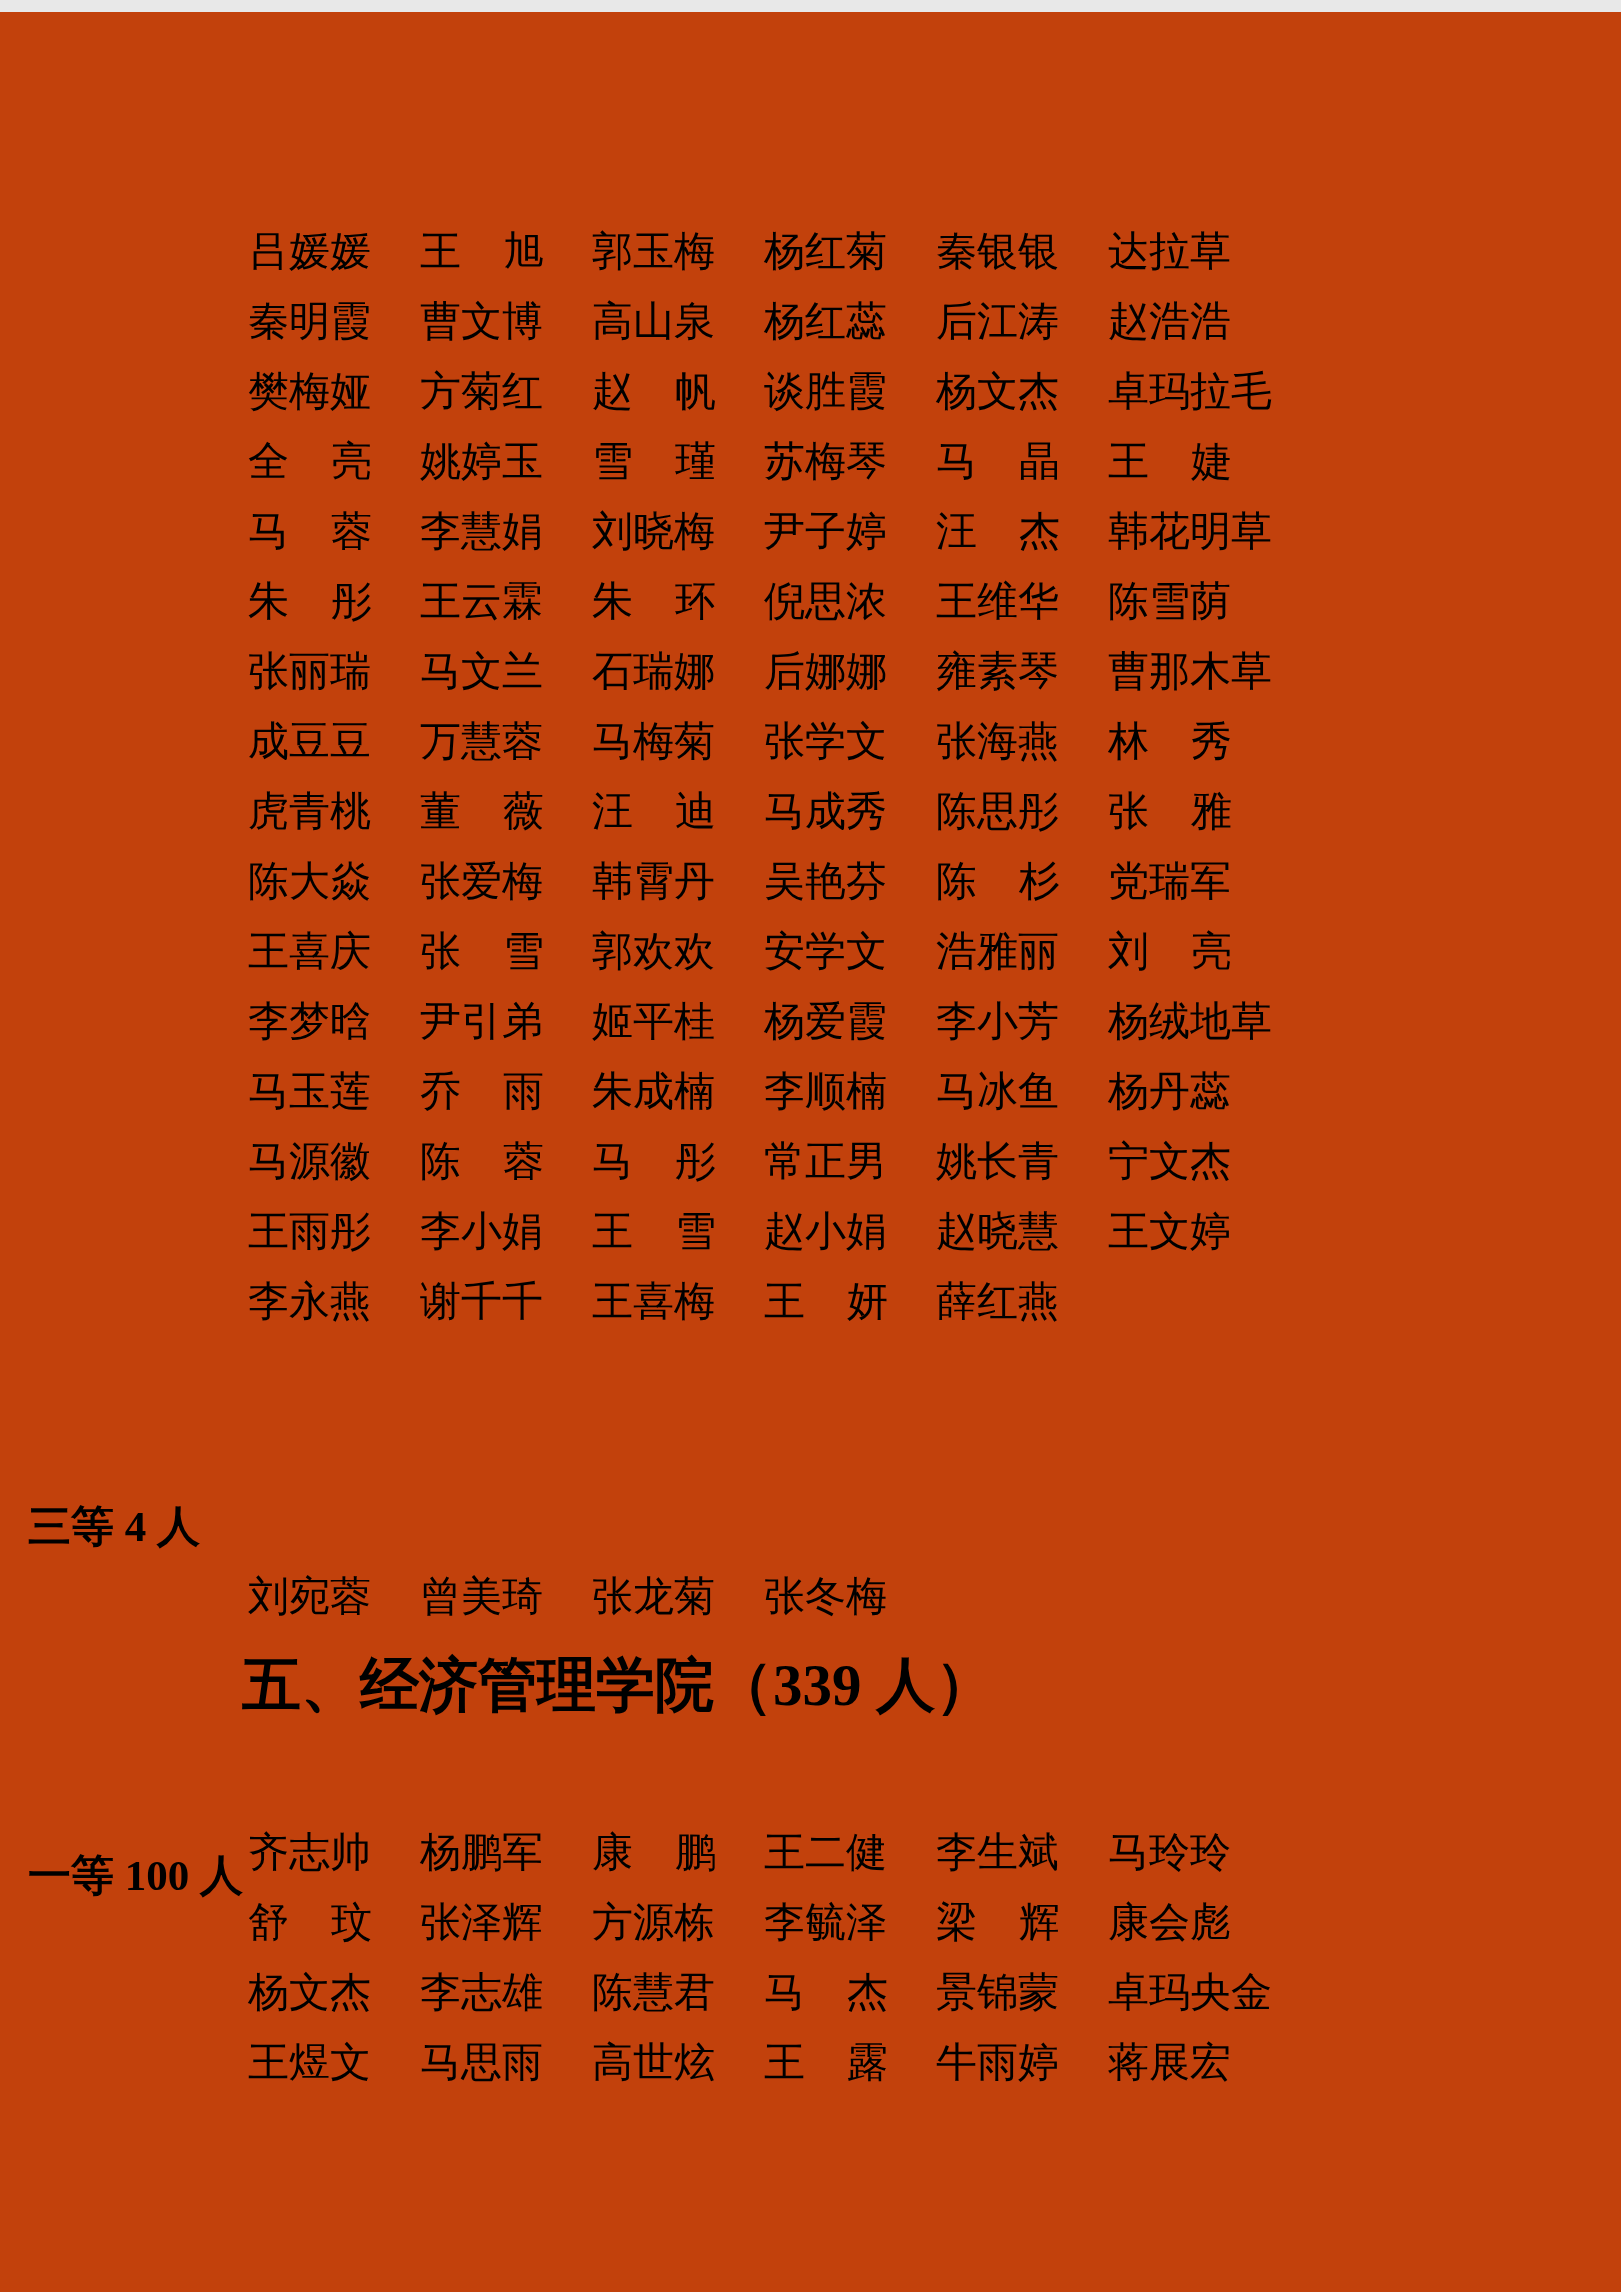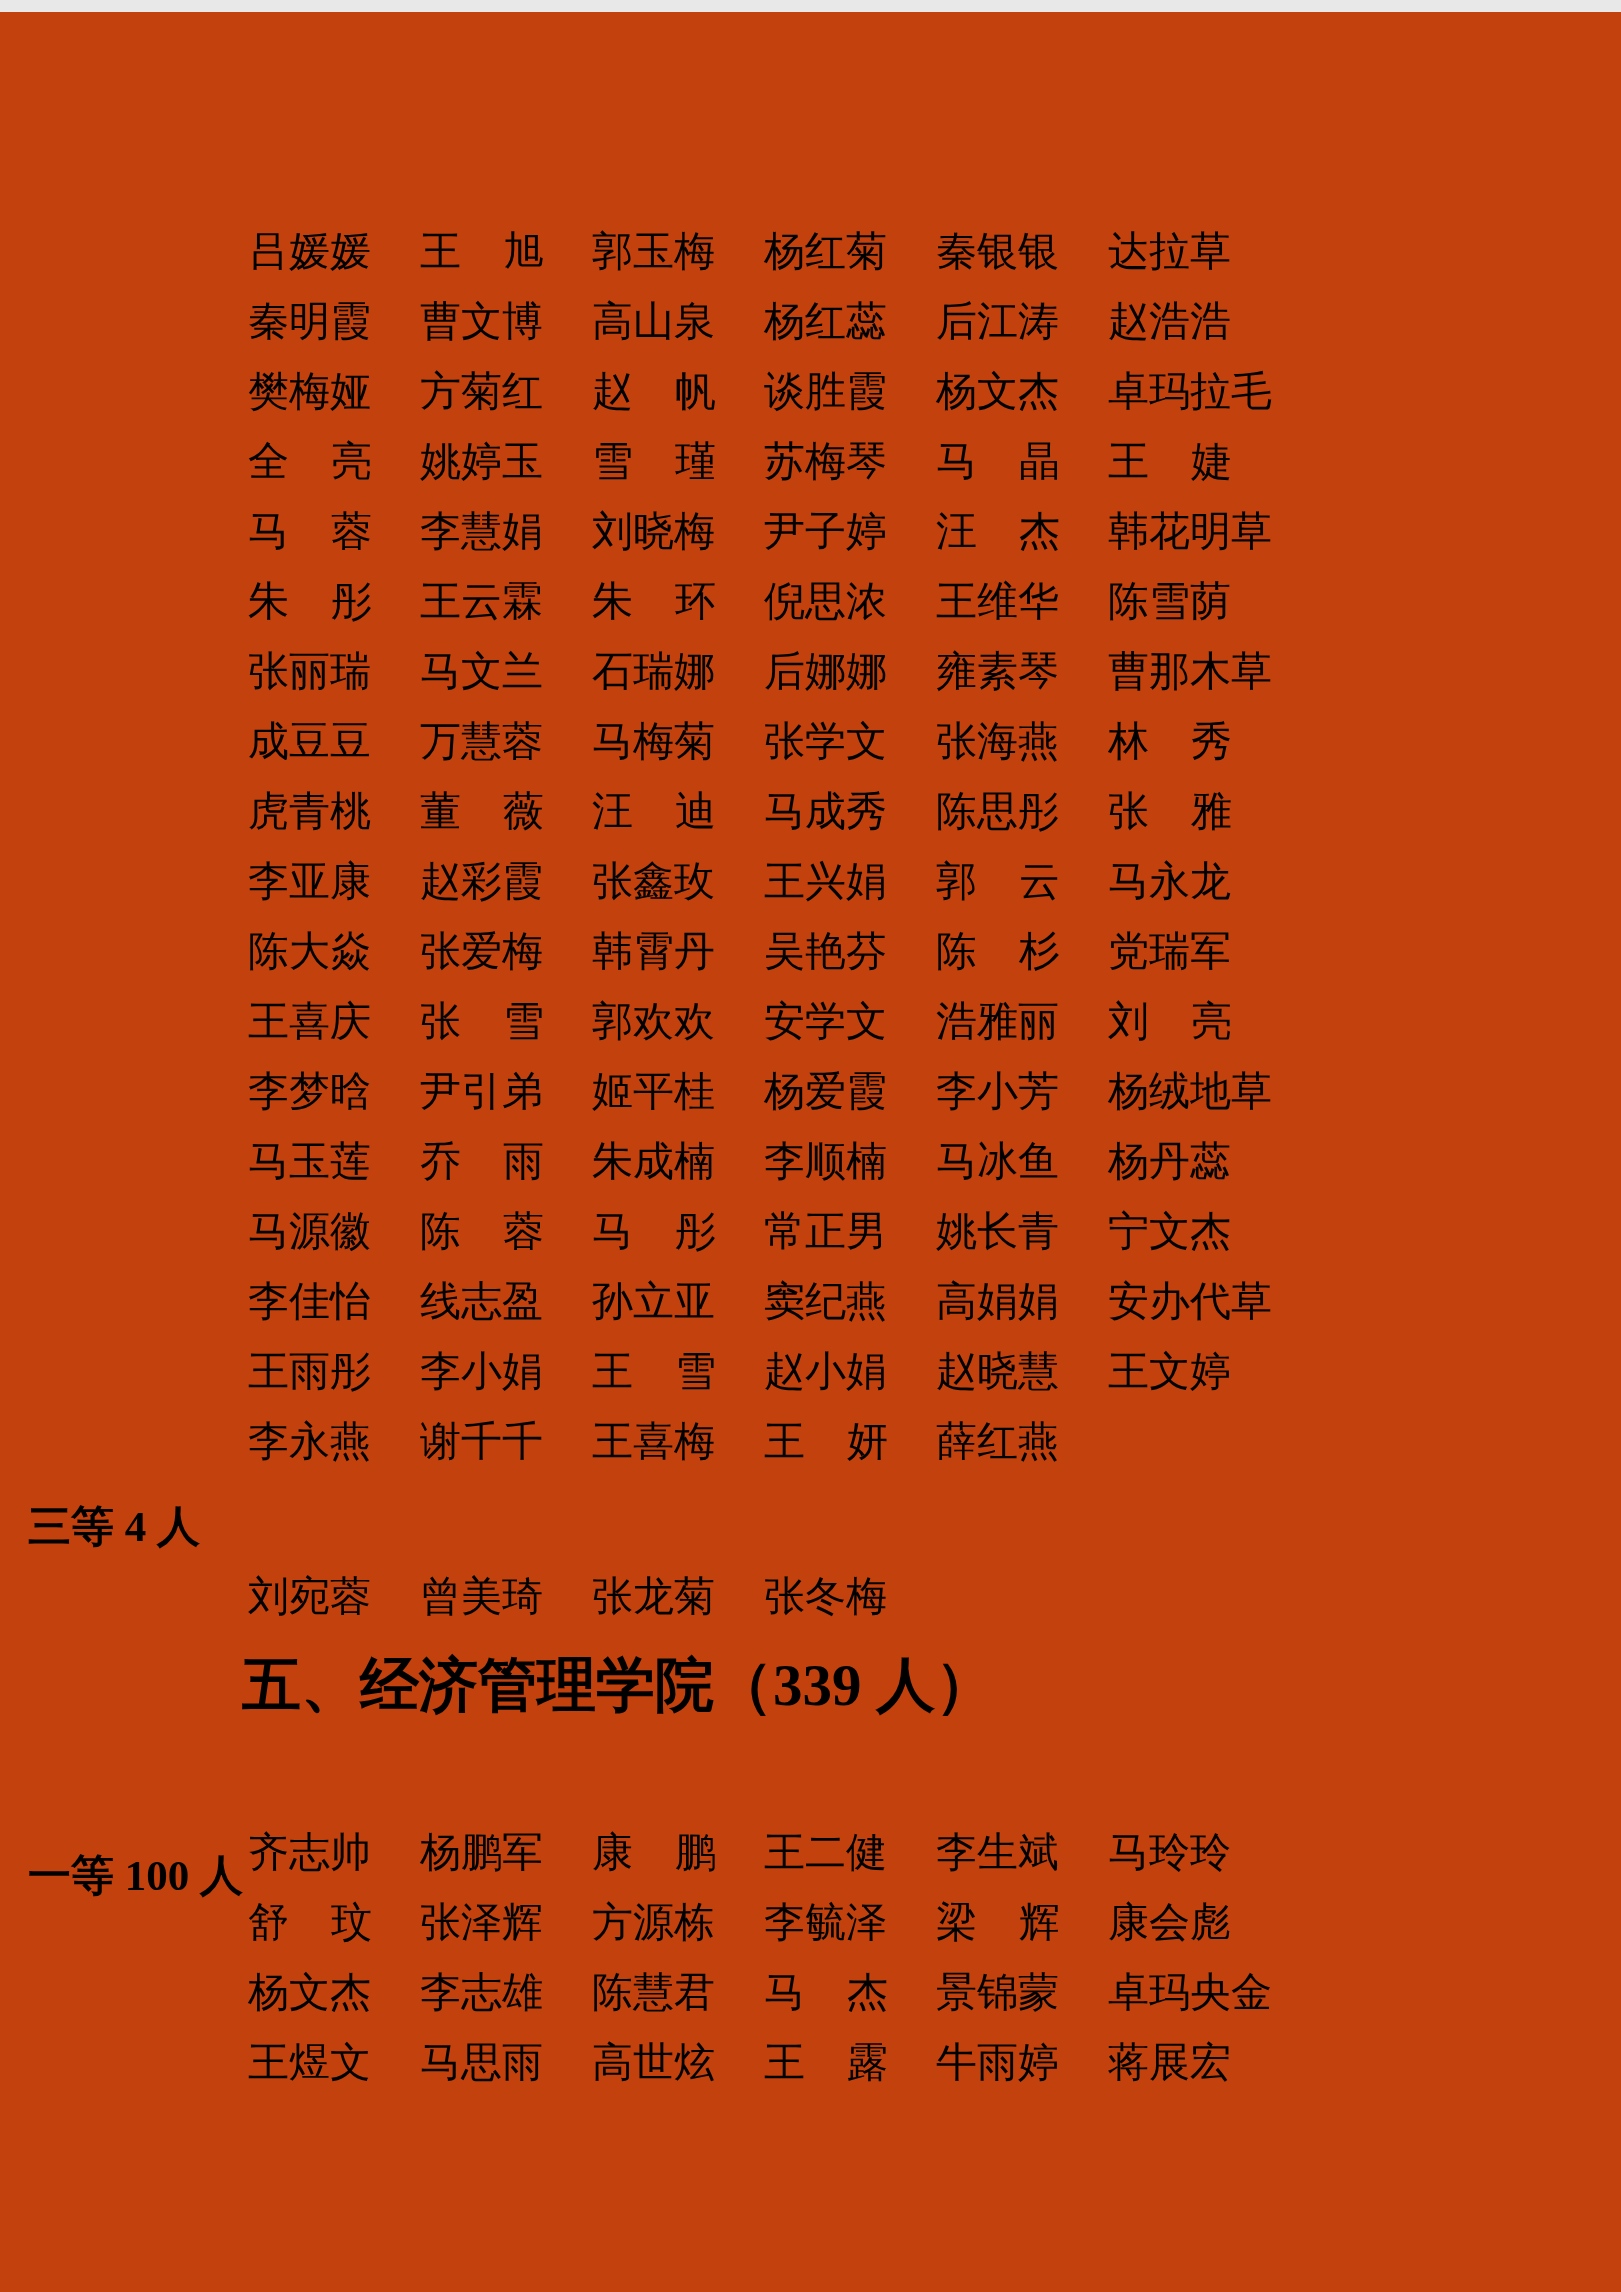--- a/index.html
+++ b/index.html
@@ -186,31 +186,20 @@
             <span>迪</span>
           </span></div>
         <div class="name-cell"><span class="person-name">马成秀</span></div>
         <div class="name-cell"><span class="person-name">陈思彤</span></div>
         <div class="name-cell"><span class="person-name n2">
             <span>张</span>
             <span>雅</span>
           </span></div>
       </div>
       <div class="name-row">
-        <div class="name-cell"><span class="person-name">李亚康</span></div>
-        <div class="name-cell"><span class="person-name">赵彩霞</span></div>
-        <div class="name-cell"><span class="person-name">张鑫玫</span></div>
-        <div class="name-cell"><span class="person-name">王兴娟</span></div>
-        <div class="name-cell"><span class="person-name n2">
-            <span>郭</span>
-            <span>云</span>
-          </span></div>
-        <div class="name-cell"><span class="person-name">马永龙</span></div>
-      </div>
-      <div class="name-row">
         <div class="name-cell"><span class="person-name">陈大焱</span></div>
         <div class="name-cell"><span class="person-name">张爱梅</span></div>
         <div class="name-cell"><span class="person-name">韩霄丹</span></div>
         <div class="name-cell"><span class="person-name">吴艳芬</span></div>
         <div class="name-cell"><span class="person-name n2">
             <span>陈</span>
             <span>杉</span>
           </span></div>
         <div class="name-cell"><span class="person-name">党瑞军</span></div>
       </div>
@@ -255,28 +244,20 @@
           </span></div>
         <div class="name-cell"><span class="person-name n2">
             <span>马</span>
             <span>彤</span>
           </span></div>
         <div class="name-cell"><span class="person-name">常正男</span></div>
         <div class="name-cell"><span class="person-name">姚长青</span></div>
         <div class="name-cell"><span class="person-name">宁文杰</span></div>
       </div>
       <div class="name-row">
-        <div class="name-cell"><span class="person-name">李佳怡</span></div>
-        <div class="name-cell"><span class="person-name">线志盈</span></div>
-        <div class="name-cell"><span class="person-name">孙立亚</span></div>
-        <div class="name-cell"><span class="person-name">窦纪燕</span></div>
-        <div class="name-cell"><span class="person-name">高娟娟</span></div>
-        <div class="name-cell"><span class="person-name">安办代草</span></div>
-      </div>
-      <div class="name-row">
         <div class="name-cell"><span class="person-name">王雨彤</span></div>
         <div class="name-cell"><span class="person-name">李小娟</span></div>
         <div class="name-cell"><span class="person-name n2">
             <span>王</span>
             <span>雪</span>
           </span></div>
         <div class="name-cell"><span class="person-name">赵小娟</span></div>
         <div class="name-cell"><span class="person-name">赵晓慧</span></div>
         <div class="name-cell"><span class="person-name">王文婷</span></div>
       </div>

